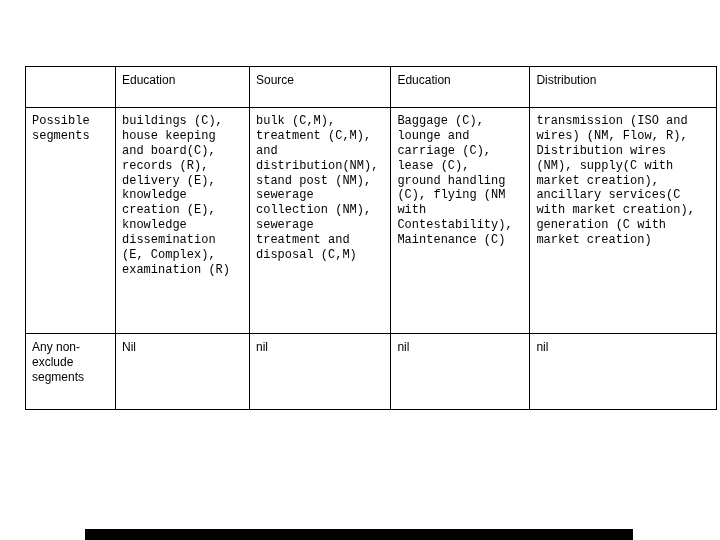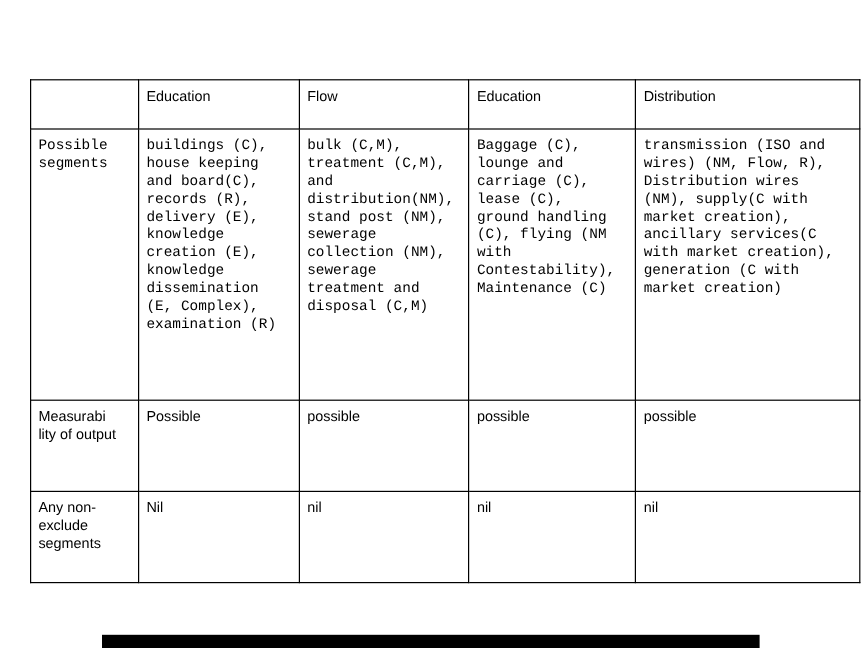--- a/index.html
+++ b/index.html
@@ -63,41 +63,34 @@
       <col style="width:134px">
       <col style="width:126px">
       <col style="width:139px">
       <col style="width:187px">
     </colgroup>
 
     <tbody>
         <tr class="header-row">
       <td></td>
       <td>Education</td>
-      <td>Flow</td>
+      <td>Source</td>
       <td>Education</td>
       <td>Distribution</td>
     </tr>
 
     <tr class="row-segments">
       <td>Possible segments</td>
       <td>buildings (C), house keeping and board(C), records (R), delivery (E), knowledge creation (E), knowledge dissemination (E, Complex), examination (R)</td>
       <td>bulk (C,M), treatment (C,M), and distribution(NM), stand post (NM), sewerage collection (NM), sewerage treatment and disposal (C,M)</td>
       <td>Baggage (C), lounge and carriage (C), lease (C), ground handling (C), flying (NM with Contestability), Maintenance (C)</td>
       <td>transmission (ISO and wires) (NM, Flow, R), Distribution wires (NM), supply(C with market creation), ancillary services(C with market creation), generation (C with market creation)</td>
     </tr>
 
 
-    <tr class="row-std">
-      <td>Measurabi lity of output</td>
-      <td>Possible</td>
-      <td>possible</td>
-      <td>possible</td>
-      <td>possible</td>
-    </tr>
 
     <tr class="row-std">
       <td>Any non-exclude segments</td>
       <td>Nil</td>
       <td>nil</td>
       <td>nil</td>
       <td>nil</td>
     </tr>
   </tbody>
     </table>

